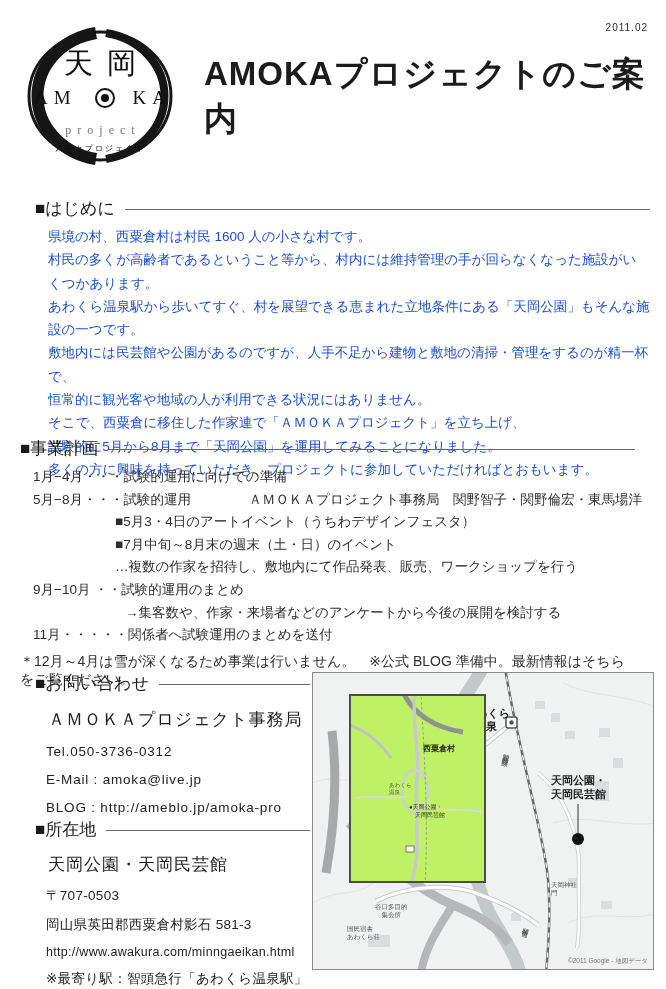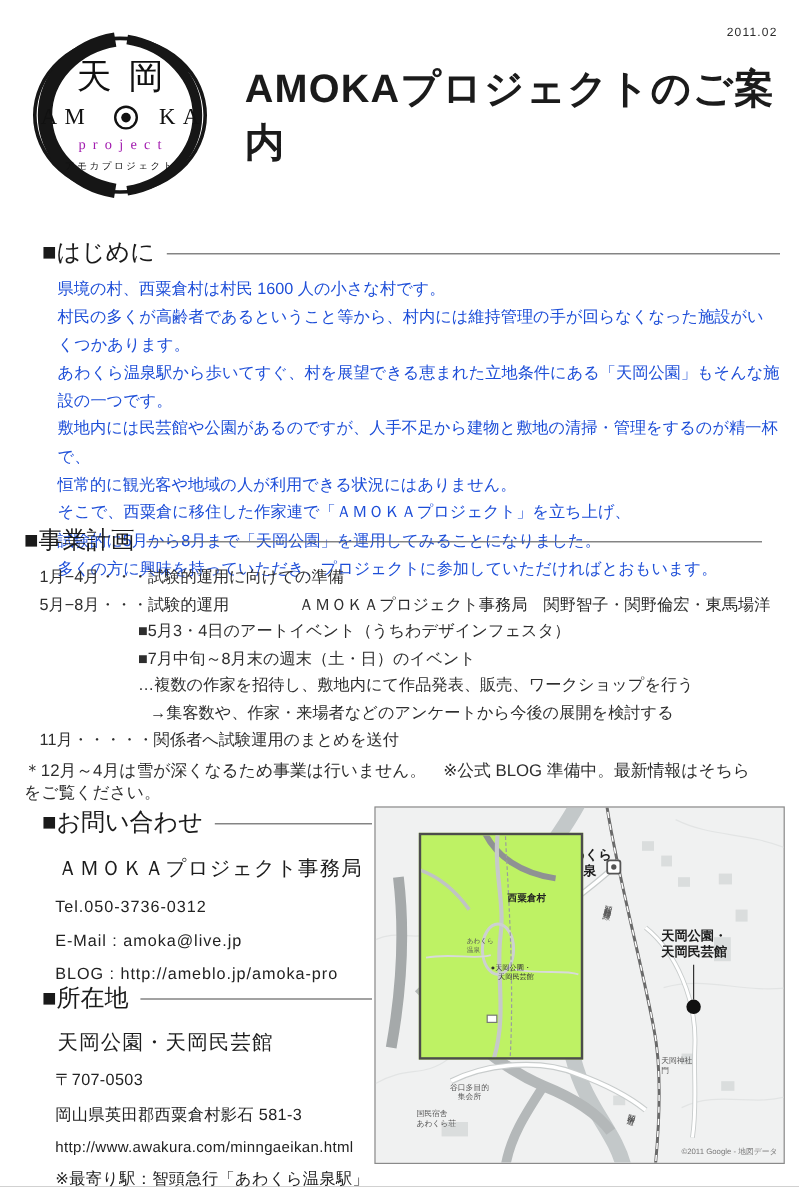--- a/index.html
+++ b/index.html
@@ -16,30 +16,30 @@
 
   
   .logo{position:absolute;left:22px;top:26px;width:156px;height:142px;}
   .logo svg{position:absolute;left:0;top:0;}
   .logo-inner{position:absolute;left:0;top:0;width:156px;height:142px;text-align:center;}
   .logo-kanji{margin-top:18px;font-size:29px;letter-spacing:14px;padding-left:14px;color:#111;}
   .logo-latin{margin-top:3px;font-size:19px;letter-spacing:6px;padding-left:6px;color:#111;
               display:flex;align-items:center;justify-content:center;gap:18px;}
   .o-mark{display:inline-block;width:16px;height:16px;border:2px solid #111;border-radius:50%;position:relative;}
   .o-mark::after{content:"";position:absolute;left:4px;top:4px;width:8px;height:8px;background:#111;border-radius:50%;}
-  .logo-project{margin-top:4px;font-size:12px;letter-spacing:6px;padding-left:6px;color:#a21caf;}
+  .logo-project{margin-top:14px;font-size:12px;letter-spacing:6px;padding-left:6px;color:#737373;}
   .logo-katakana{margin-top:5px;font-size:8px;font-weight:normal;letter-spacing:2px;color:#111;}
 
   
   .titleblock{position:absolute;left:204px;top:52px;}
   .title{font-size:33px;font-weight:bold;color:#1b1b1b;letter-spacing:1px;}
   .subtitle{font-size:23px;font-weight:bold;color:#1b1b1b;margin-top:9px;letter-spacing:0.5px;}
 
   
-  .sec-head{display:flex;align-items:center;font-size:20px;color:#1a1a1a;}
+  .sec-head{display:flex;align-items:center;font-size:17px;color:#1a1a1a;}
   .rule{flex:1;border-top:1px solid #666;margin-left:10px;margin-top:2px;}
   .bodyline{font-size:13.5px;line-height:23.3px;color:#1d4ed8;}
 
   .sec-intro{position:absolute;left:35px;top:197px;width:615px;}
   .sec-intro .lines{margin-left:13px;margin-top:5px;}
   .signature{text-align:right;padding-right:8px;margin-top:10px;font-size:13.5px;color:#2e2e2e;}
 
   .sec-plan{position:absolute;left:20px;top:437px;width:615px;}
   .sec-plan .rows{margin-top:6px;}
   .prow{font-size:13.5px;line-height:22.6px;color:#2e2e2e;margin-left:13px;}
@@ -133,20 +133,21 @@
     <div class="sec-head">
       <span>■事業計画</span>
       <span class="rule"></span>
     </div>
     <div class="rows">
       <div class="prow">1月−4月・・・試験的運用に向けての準備</div>
       <div class="prow">5月−8月・・・試験的運用</div>
       <div class="prow sub">■5月3・4日のアートイベント（うちわデザインフェスタ）</div>
       <div class="prow sub">■7月中旬～8月末の週末（土・日）のイベント</div>
       <div class="prow sub">…複数の作家を招待し、敷地内にて作品発表、販売、ワークショップを行う</div>
+      <div class="prow">9月−10月 ・・試験的運用のまとめ</div>
       <div class="prow sub2">→集客数や、作家・来場者などのアンケートから今後の展開を検討する</div>
       <div class="prow">11月・・・・・関係者へ試験運用のまとめを送付</div>
       <div class="pnote">＊12月～4月は雪が深くなるため事業は行いません。　※公式 BLOG 準備中。最新情報はそちらをご覧ください。</div>
     </div>
   </div>
 
   <div class="sec-contact">
     <div class="sec-head">
       <span>■お問い合わせ</span>
       <span class="rule"></span>

